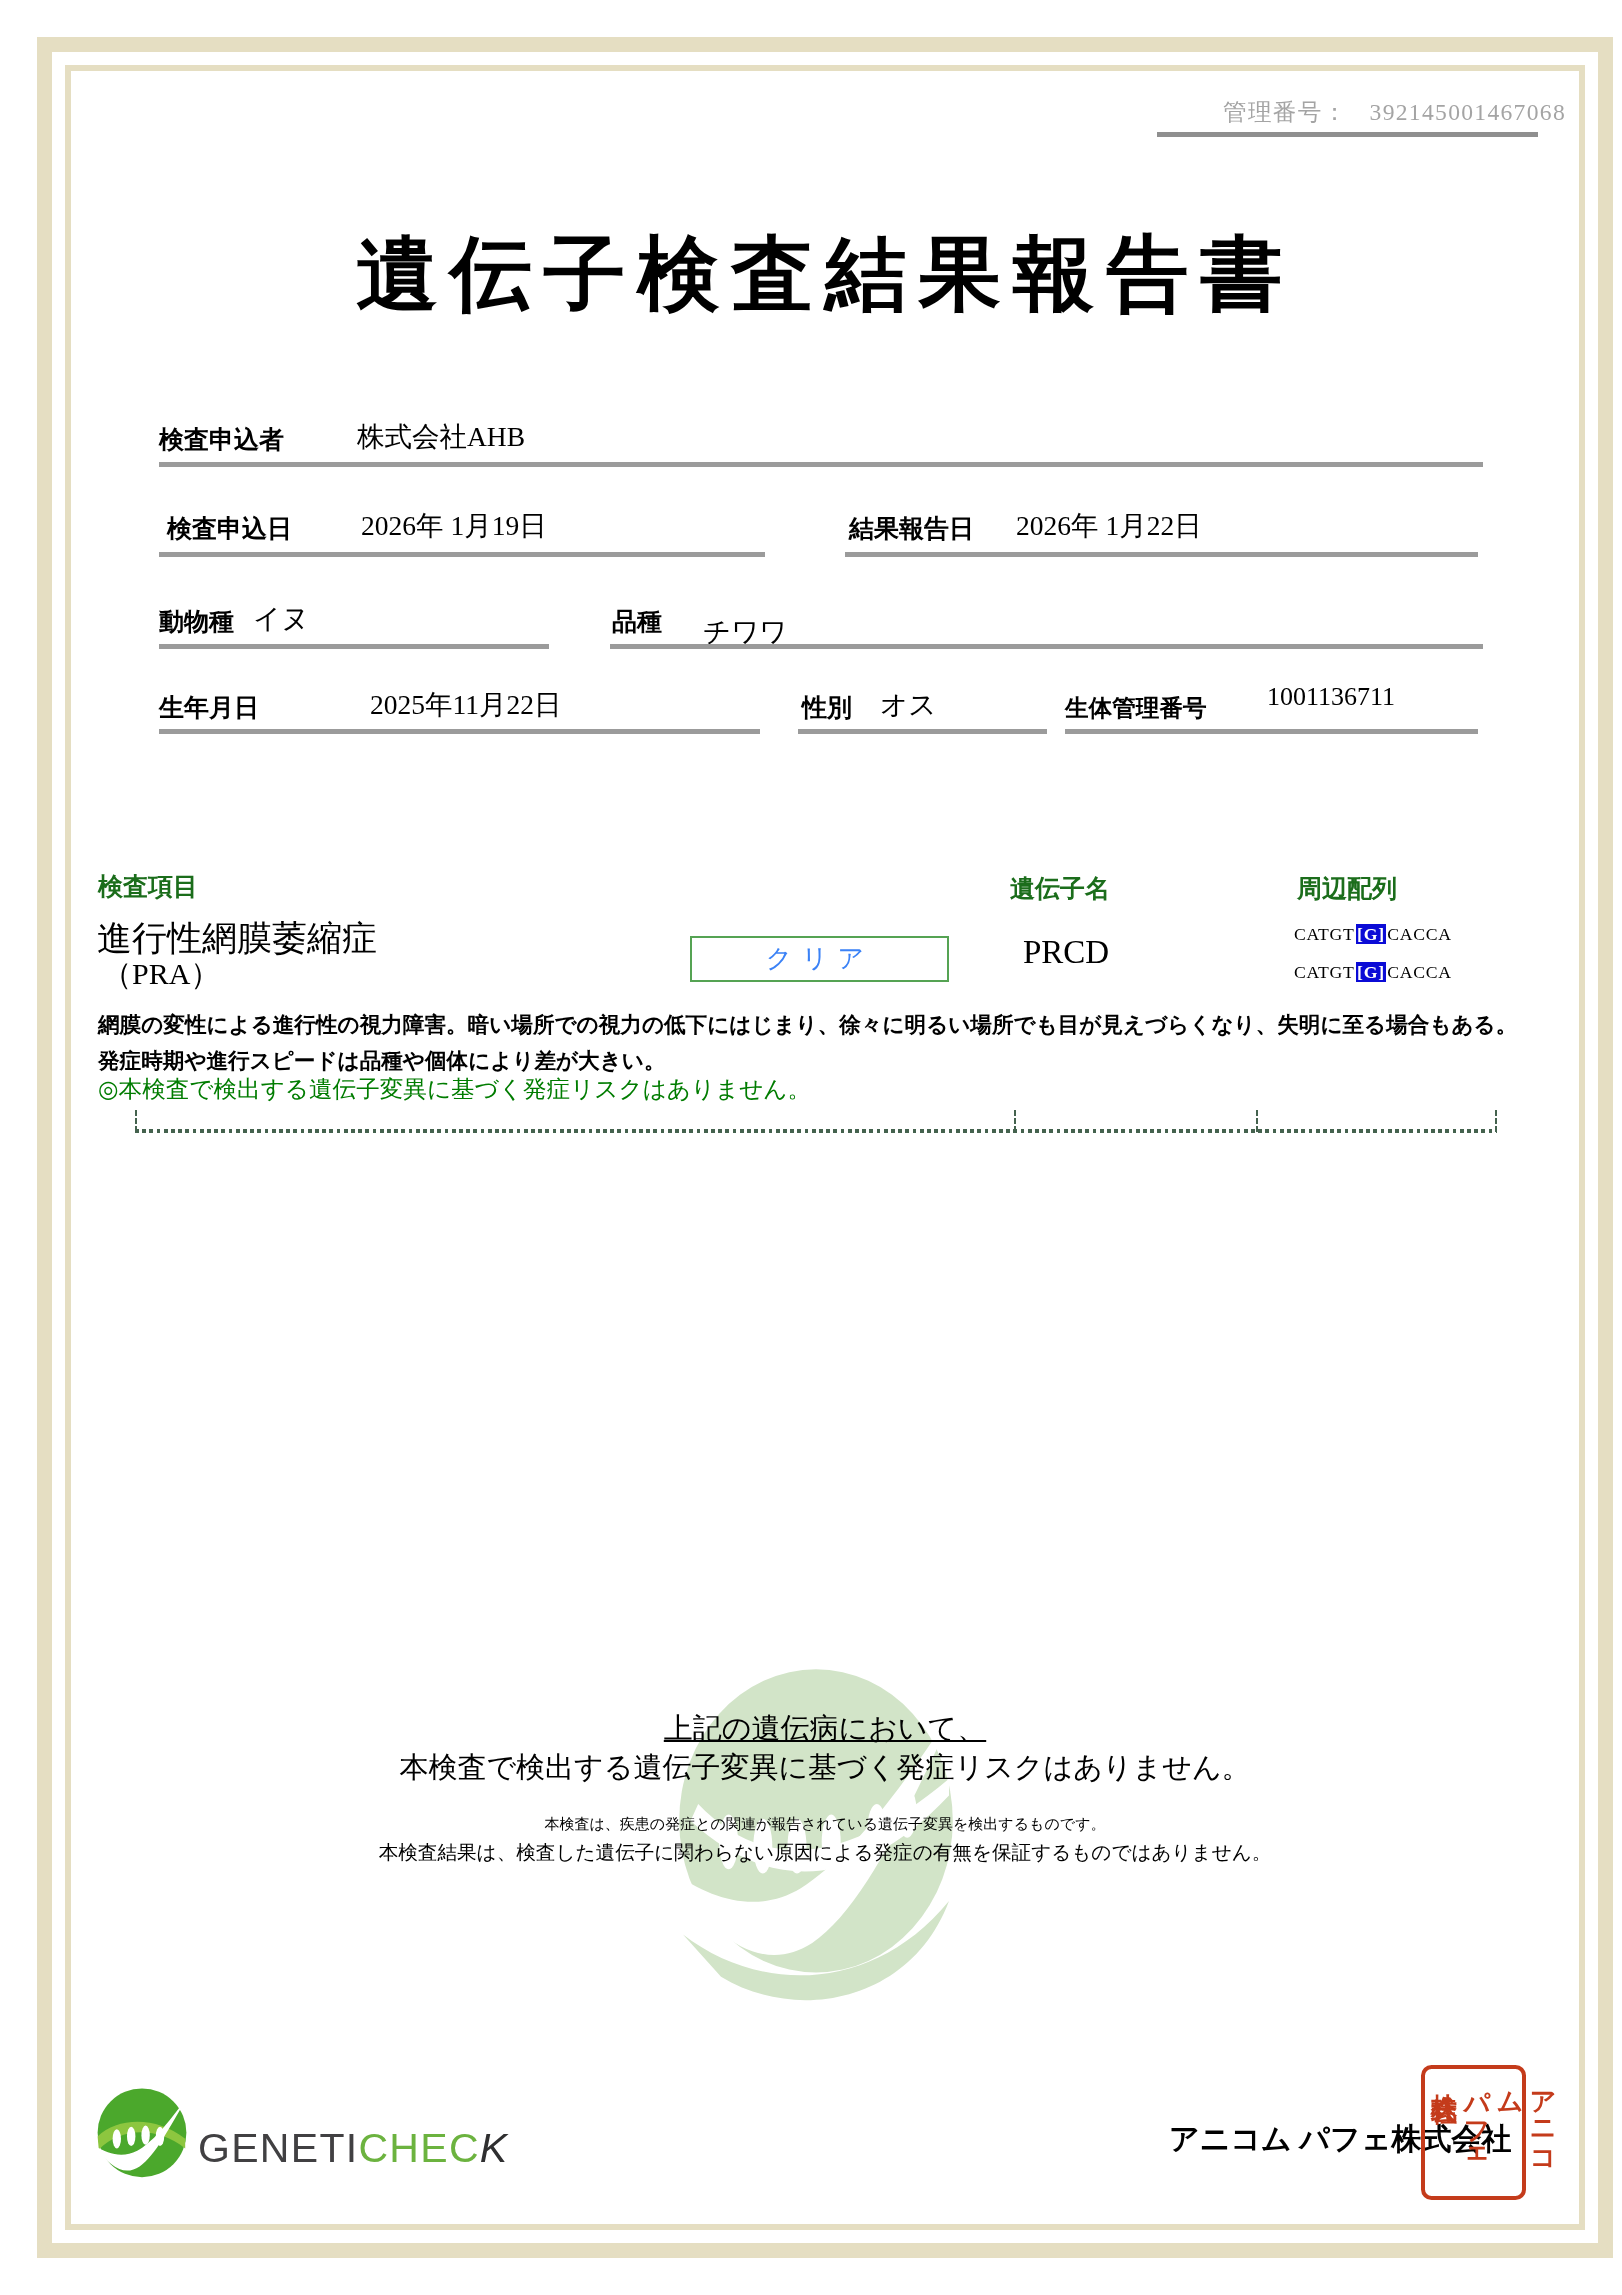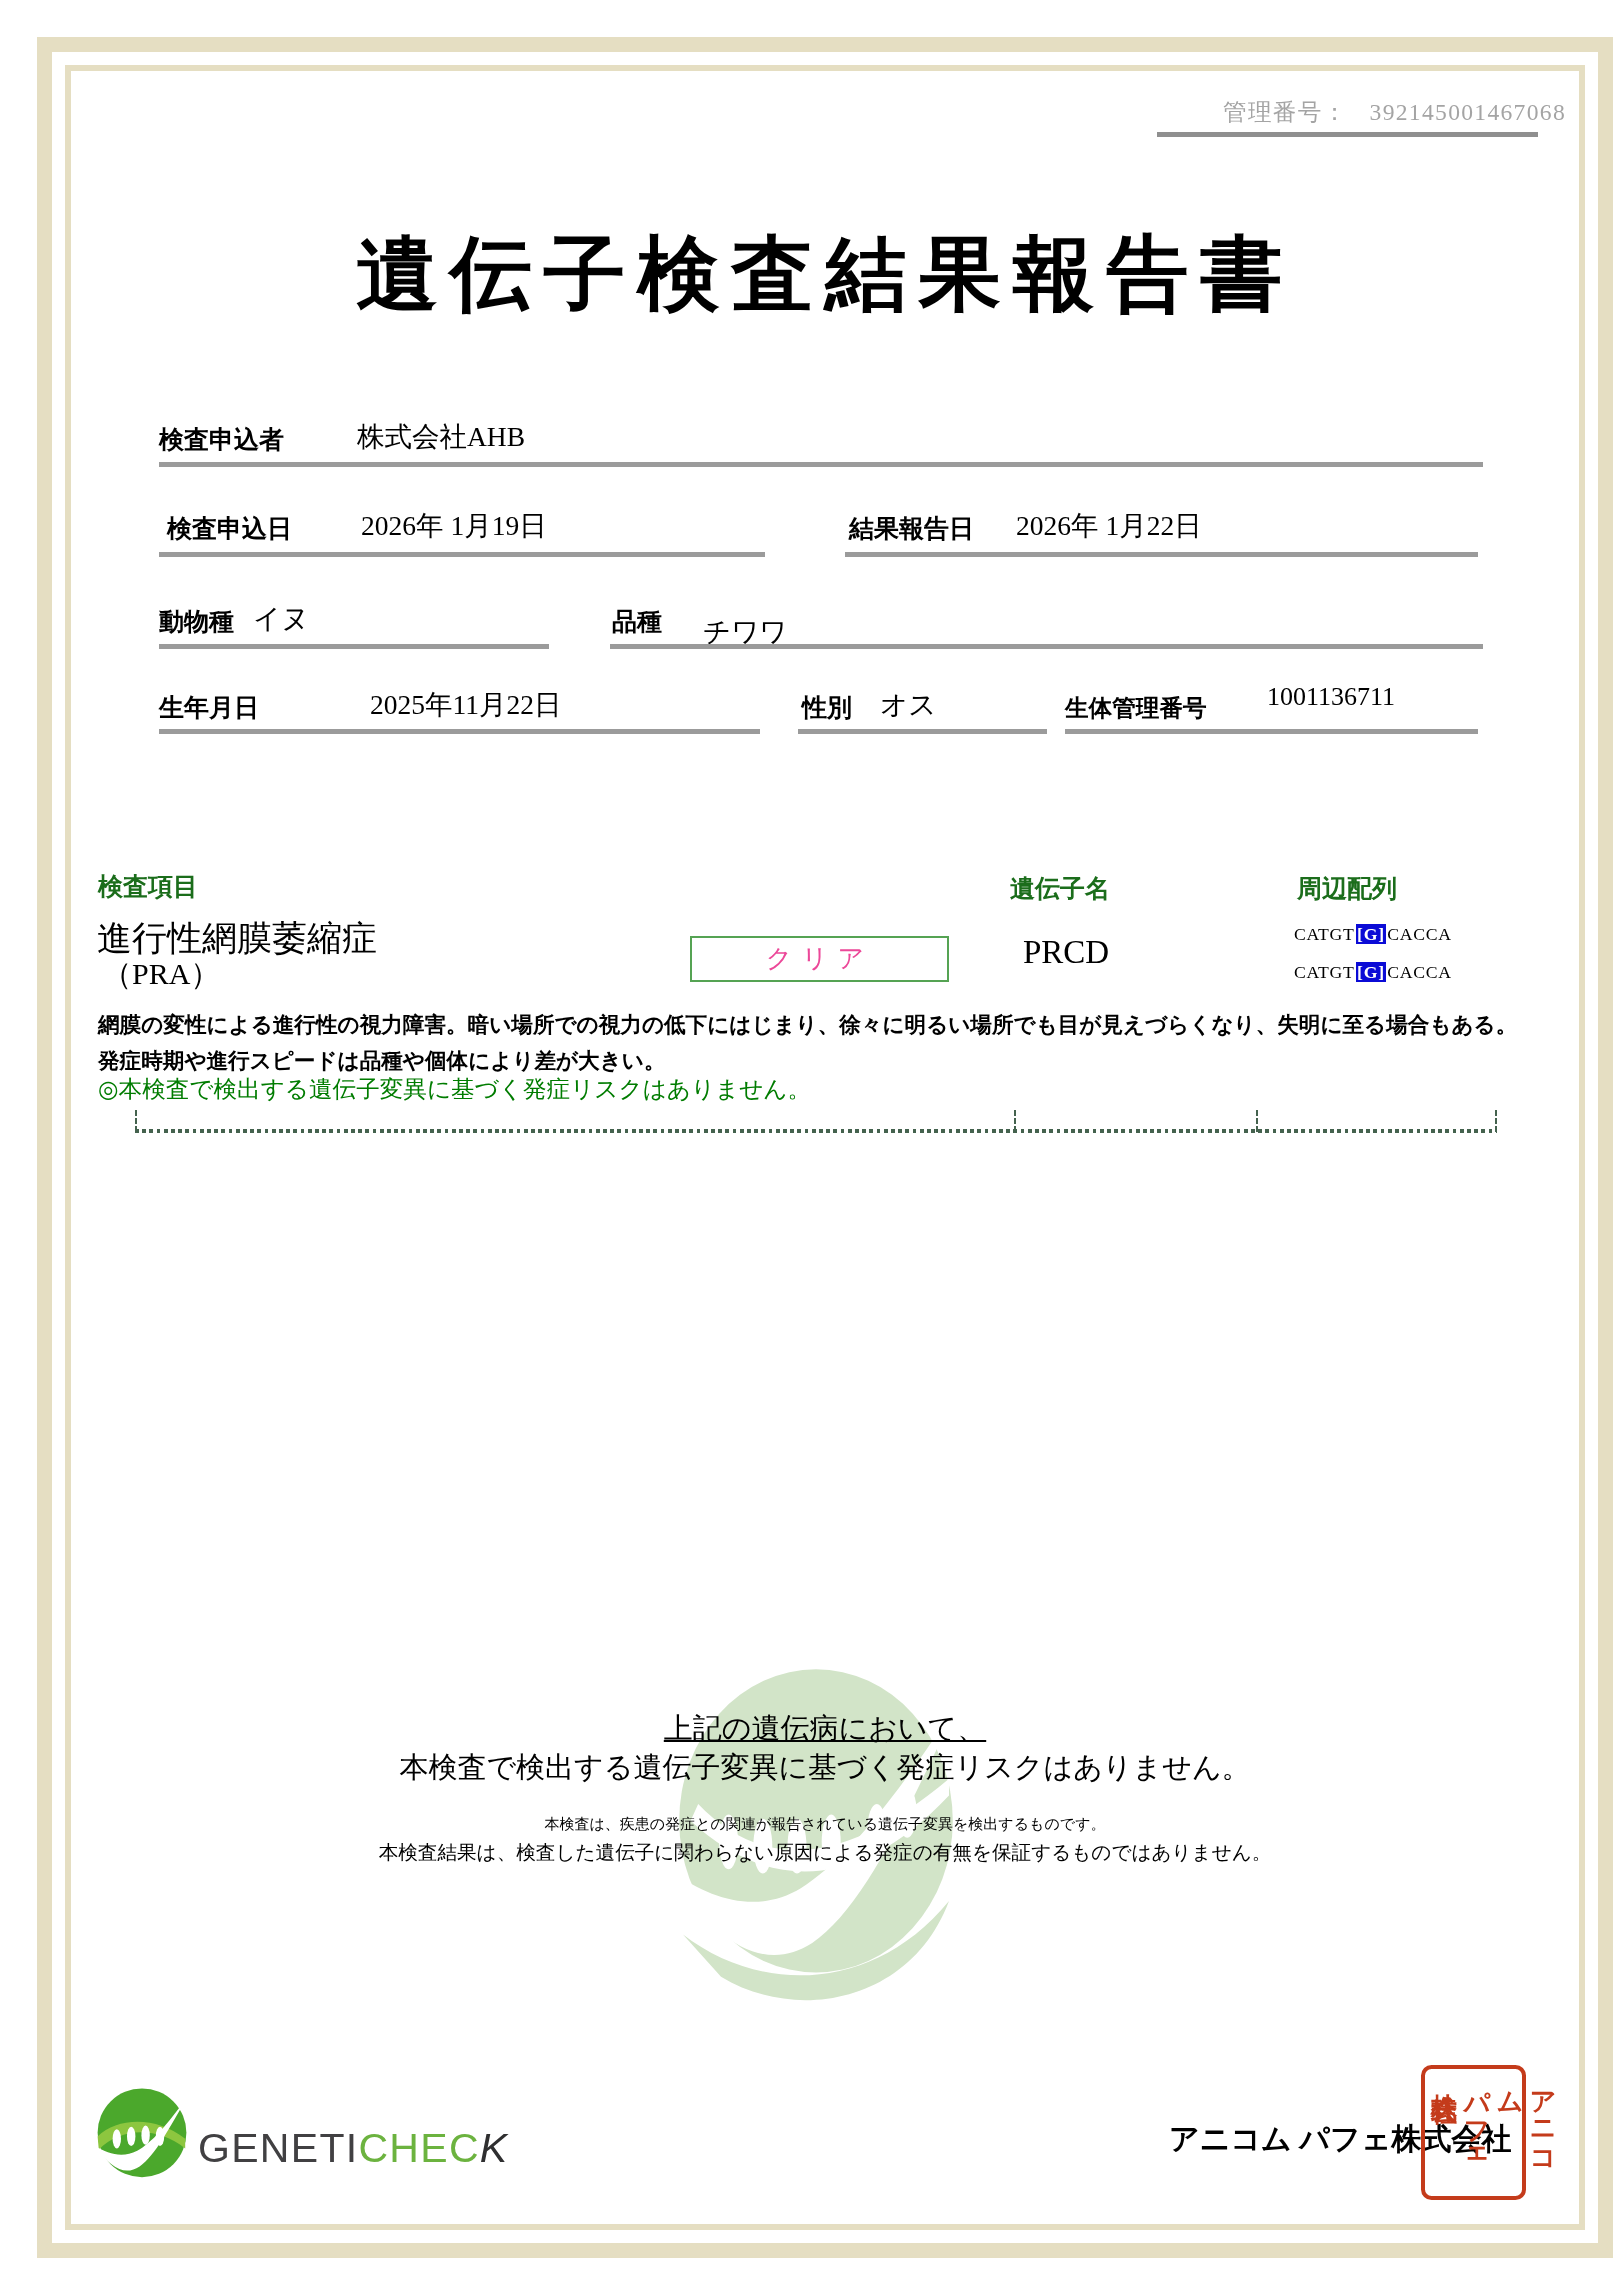--- a/index.html
+++ b/index.html
@@ -25,21 +25,21 @@
   
   .lbl{font-weight:bold;font-size:25px;}
   .val{font-size:27.5px;}
   .uline{position:absolute;height:5.2px;background:#9b9b9b;}
 
   
   .ghead{font-weight:bold;font-size:25px;color:#1b6d1b;}
   #disease{top:915px;left:97px;font-size:35px;}
   #disease-abbr{top:954px;left:102px;font-size:30px;}
   #result-box{top:936px;left:690px;width:255px;height:42px;border:2.6px solid #55a353;
-              text-align:center;line-height:42px;font-size:26px;color:#ec4899;
+              text-align:center;line-height:42px;font-size:26px;color:#3b82f6;
               letter-spacing:9.2px;}
   #gene-value{top:934px;left:1023px;font-size:33px;}
   .seq{font-size:17.7px;letter-spacing:0.7px;font-family:"Liberation Serif",serif;}
   .seq .var{background:#0b0bd6;color:#ffffff;padding:0 1.3px;margin:0 1.3px;font-weight:bold;}
   #desc1{top:1010px;left:98px;font-size:21.6px;font-weight:bold;}
   #desc2{top:1046px;left:98px;font-size:21.6px;font-weight:bold;}
   #risk-note{top:1073px;left:98px;font-size:23.6px;font-weight:normal;color:#007c00;}
 
   .vdash{position:absolute;top:1110px;height:22px;width:0;border-left:2.6px dashed #44624e;}
   #hdots{position:absolute;top:1129px;left:135px;width:1362px;height:3.9px;

